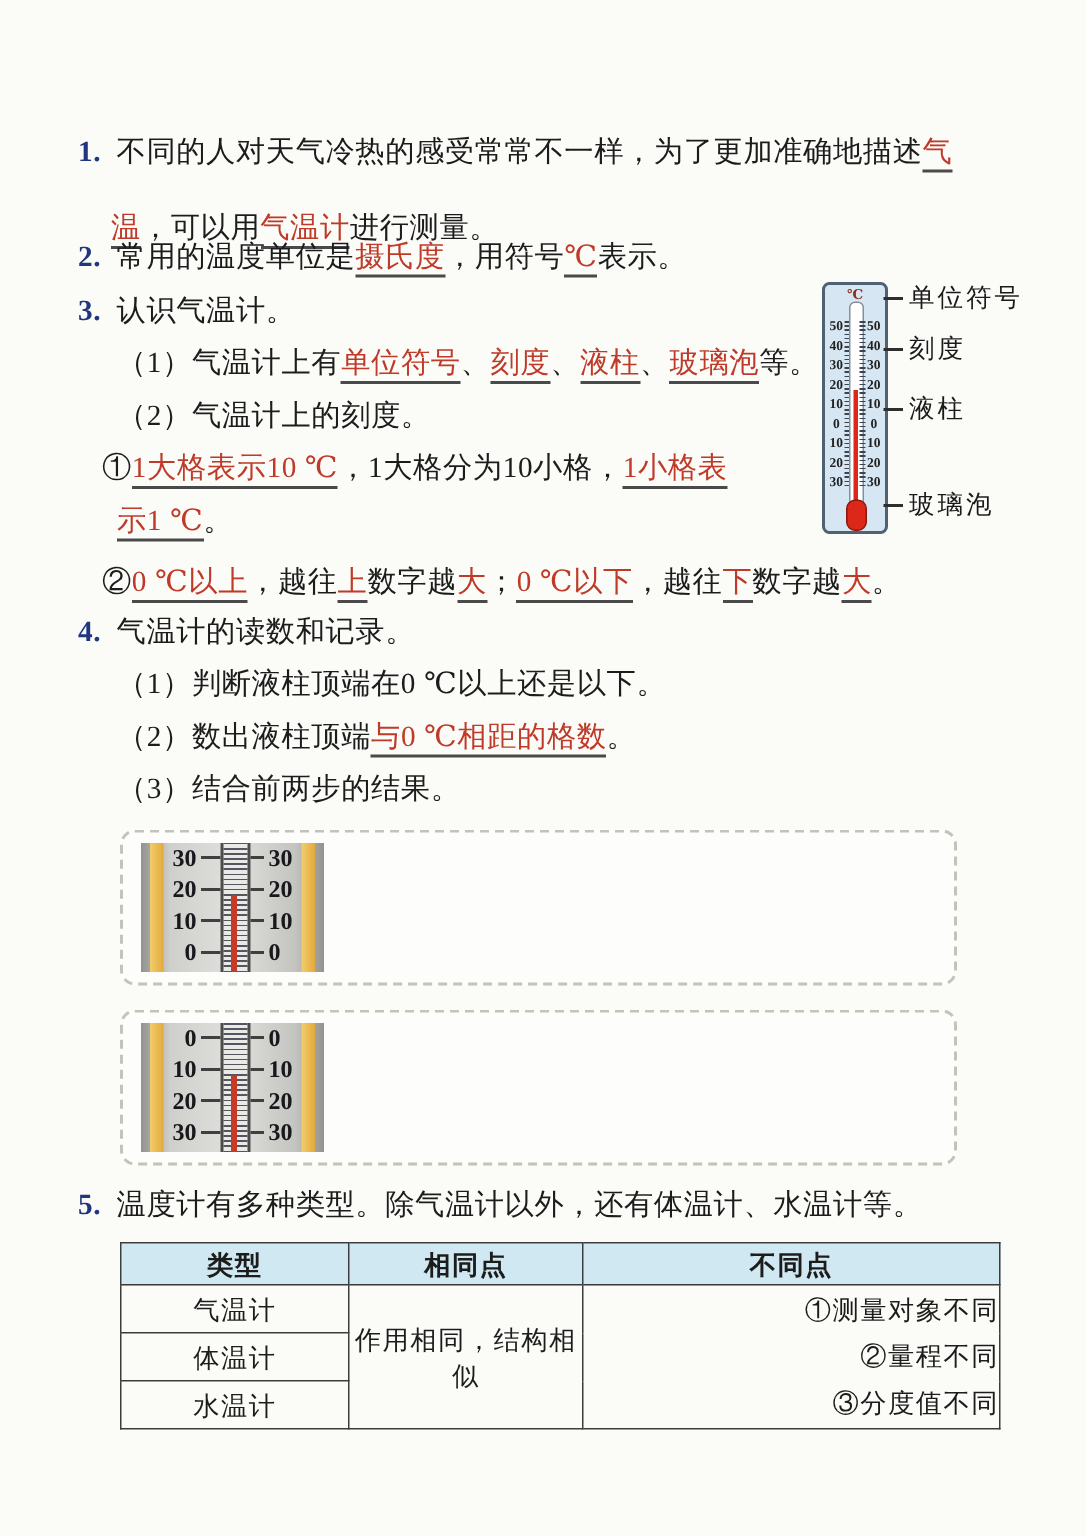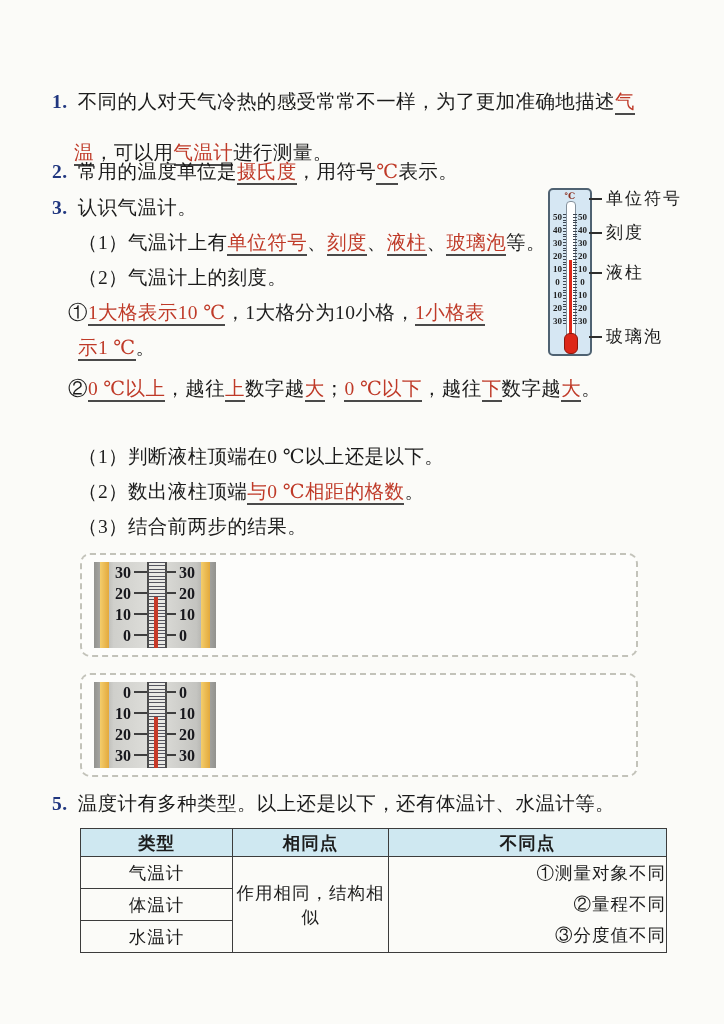--- a/index.html
+++ b/index.html
@@ -100,24 +100,25 @@
 
   <div class="line" style="top:87px;left:52px;"><span class="seg-blue">1. </span><span>不同的人对天气冷热的感受常常不一样，为了更加准确地描述</span><span class="seg-red">气</span></div>
   <div class="line" style="top:122px;left:74px;margin-top:16px;"><span class="seg-red">温</span><span>，可以用</span><span class="seg-red">气温计</span><span>进行测量。</span></div>
   <div class="line" style="top:157px;left:52px;"><span class="seg-blue">2. </span><span>常用的温度单位是</span><span class="seg-red">摄氏度</span><span>，用符号</span><span class="seg-red">℃</span><span>表示。</span></div>
   <div class="line" style="top:193px;left:52px;font-family:Liberation Serif, serif;"><span class="seg-blue">3. </span><span>认识气温计。</span></div>
   <div class="line" style="top:228px;left:78px;"><span>（1）气温计上有</span><span class="seg-red">单位符号</span><span>、</span><span class="seg-red">刻度</span><span>、</span><span class="seg-red">液柱</span><span>、</span><span class="seg-red">玻璃泡</span><span>等。</span></div>
   <div class="line" style="top:263px;left:78px;"><span>（2）气温计上的刻度。</span></div>
   <div class="line" style="top:298px;left:68px;"><span>①</span><span class="seg-red">1大格表示10 ℃</span><span>，1大格分为10小格，</span><span class="seg-red">1小格表</span></div>
   <div class="line" style="top:333px;left:78px;"><span class="seg-red">示1 ℃</span><span>。</span></div>
   <div class="line" style="top:374px;left:68px;"><span>②</span><span class="seg-red">0 ℃以上</span><span>，越往</span><span class="seg-red">上</span><span>数字越</span><span class="seg-red">大</span><span>；</span><span class="seg-red">0 ℃以下</span><span>，越往</span><span class="seg-red">下</span><span>数字越</span><span class="seg-red">大</span><span>。</span></div>
+  <div class="line" style="top:407px;left:52px;"><span class="seg-blue">4. </span><span>气温计的读数和记录。</span></div>
   <div class="line" style="top:442px;left:78px;"><span>（1）判断液柱顶端在0 ℃以上还是以下。</span></div>
   <div class="line" style="top:477px;left:78px;"><span>（2）数出液柱顶端</span><span class="seg-red">与0 ℃相距的格数</span><span>。</span></div>
   <div class="line" style="top:512px;left:78px;"><span>（3）结合前两步的结果。</span></div>
-  <div class="line" style="top:789px;left:52px;"><span class="seg-blue">5. </span><span>温度计有多种类型。以上还是以下，还有体温计、水温计等。</span></div>
+  <div class="line" style="top:789px;left:52px;"><span class="seg-blue">5. </span><span>温度计有多种类型。除气温计以外，还有体温计、水温计等。</span></div>
 
   <div class="figure">
     <div class="fig-body">
       <div class="fig-unit">℃</div>
       <div class="fig-col fig-col-l">
         <span>50</span>
         <span>40</span>
         <span>30</span>
         <span>20</span>
         <span>10</span>

